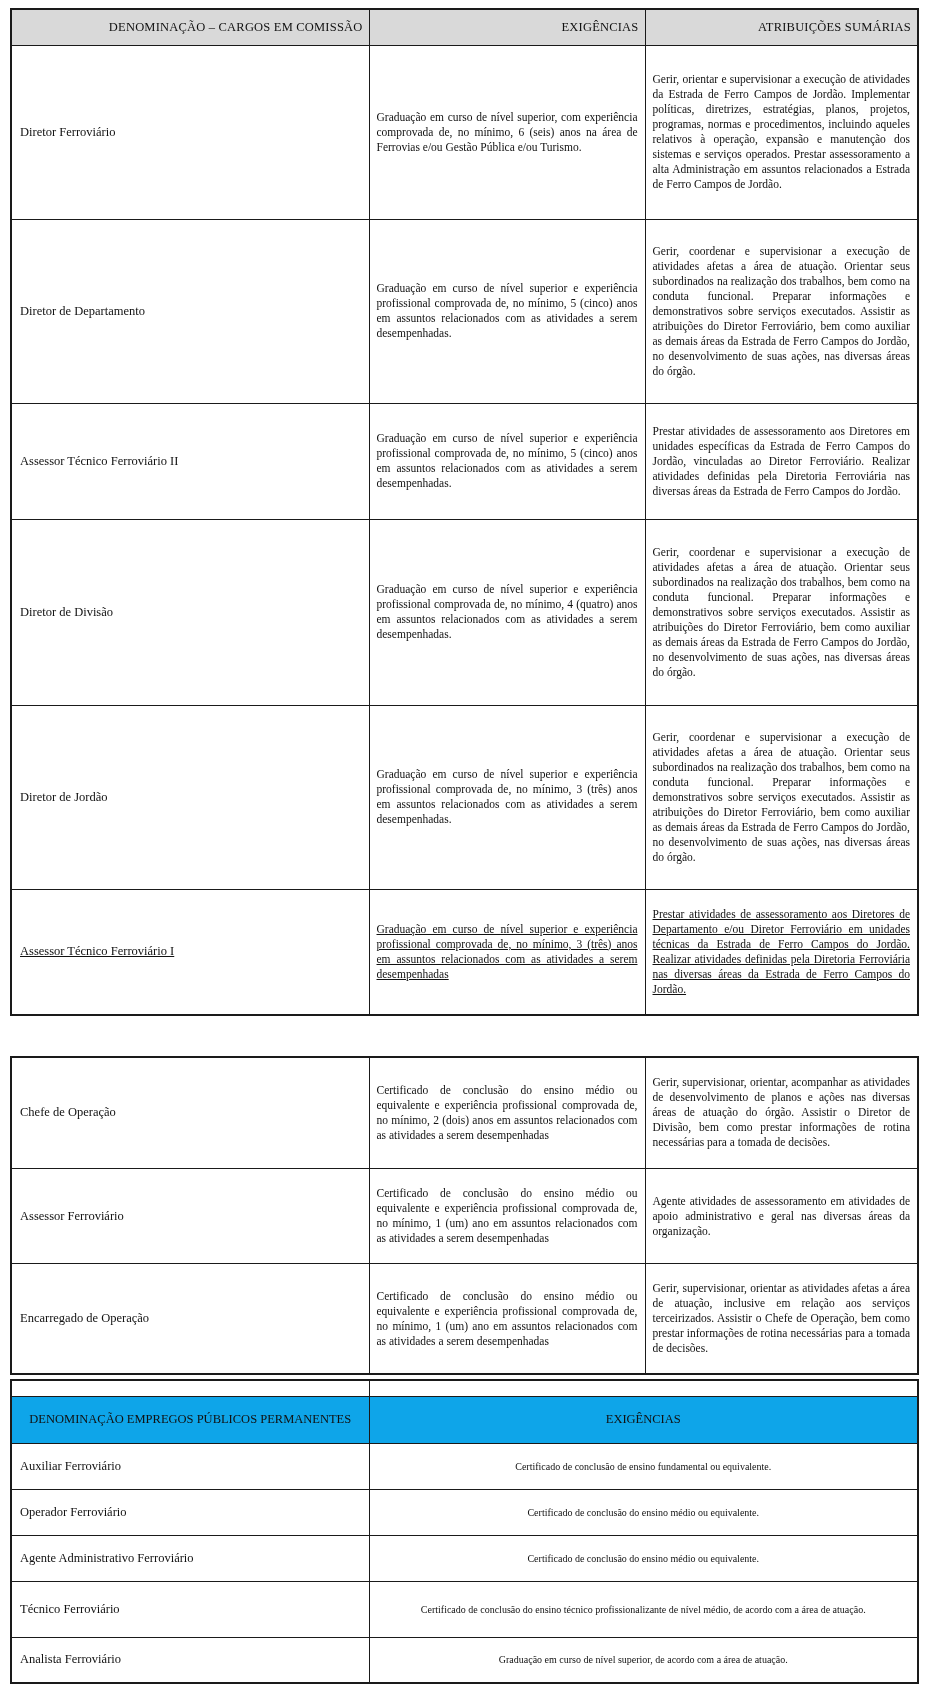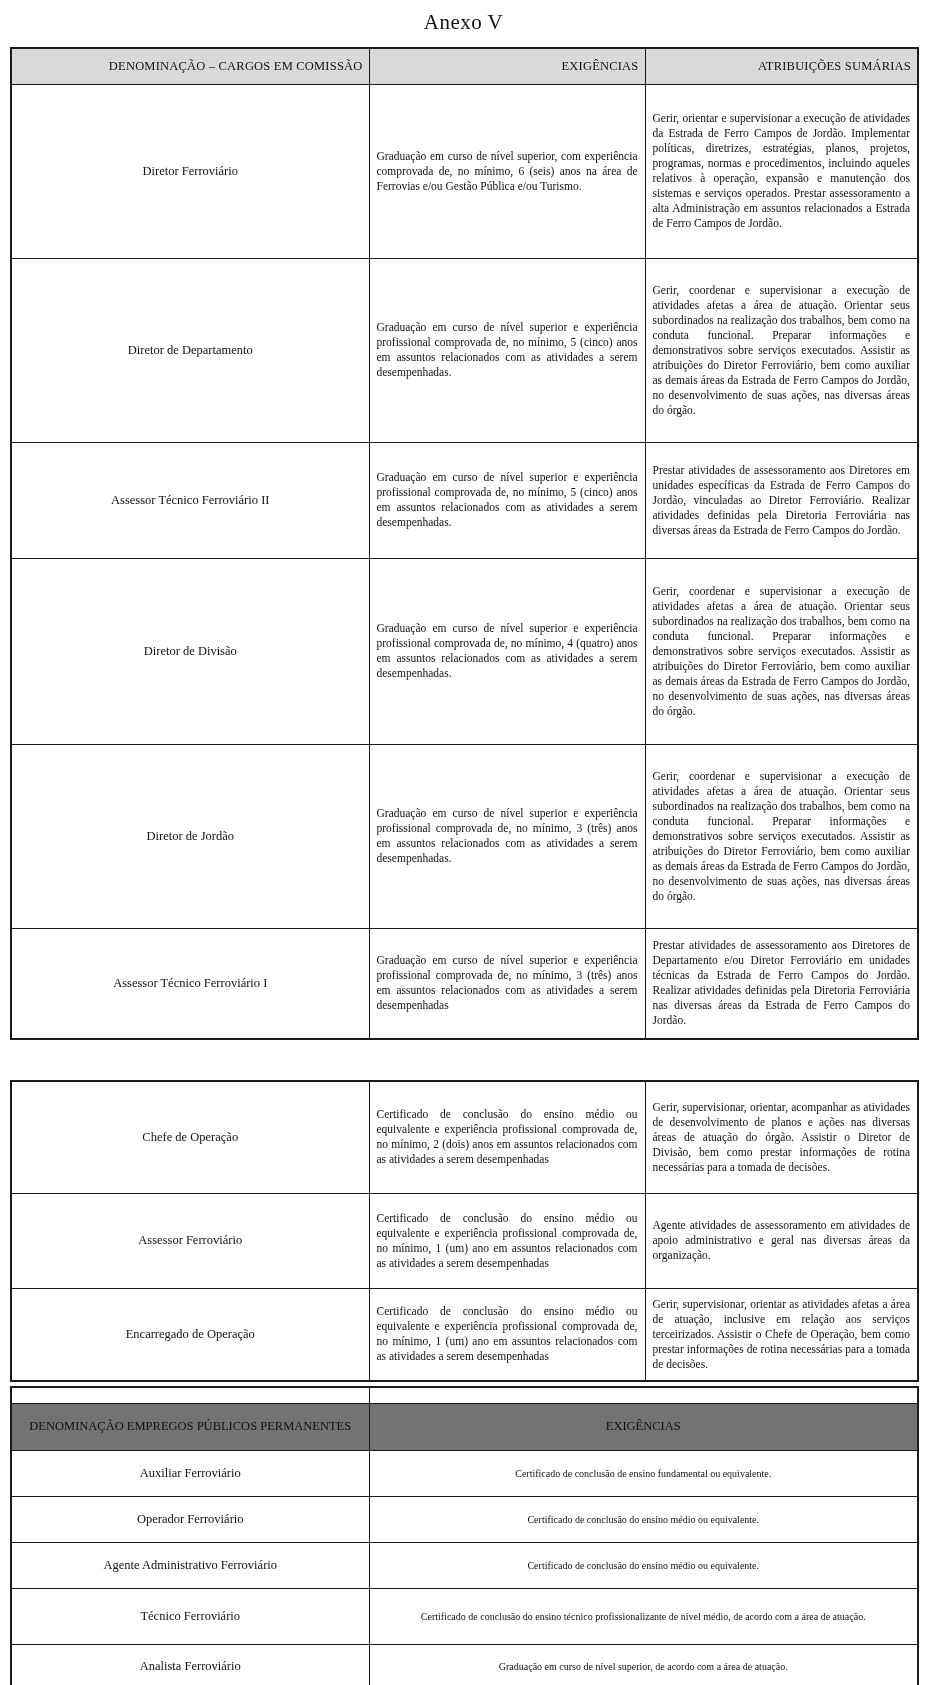--- a/index.html
+++ b/index.html
@@ -39,67 +39,65 @@
   tr.hdr-gray th {
     background: #d9d9d9;
     font-size: 12.5px;
     text-align: right;
     height: 36px;
     padding: 2px 6px;
     letter-spacing: 0.2px;
   }
   
   tr.hdr-plain th {
-    background: #737373;
+    background: #0ea5e9;
     font-size: 12.5px;
     text-align: center;
     height: 47px;
     padding: 2px 6px;
   }
   td.cargo {
-    text-align: center;
     font-size: 12.5px;
     padding: 2px 8px;
   }
   td.texto {
     text-align: justify;
     font-size: 11.5px;
     line-height: 15px;
-    padding: 3px 7px;
+    padding: 17px 7px;
   }
   td.texto-center {
     text-align: center;
     font-size: 10px;
     line-height: 19px;
     padding: 3px 10px;
   }
   
   .t1r1 td { height: 174px; }
   .t1r2 td { height: 184px; }
   .t1r3 td { height: 116px; }
   .t1r4 td { height: 186px; }
   .t1r5 td { height: 184px; }
-  .t1r6 td { height: 111px; }
+  .t1r6 td { height: 111px; text-decoration: underline; }
   
   .t2r1 td { height: 112px; }
   .t2r2 td { height: 95px; }
   .t2r3 td { height: 93px; }
   
   .t3spacer td { height: 16px; padding: 0; }
   .t3row td { height: 46px; }
   .t3row-tall td { height: 56px; }
   .gap-lg { height: 40px; }
   .gap-sm { height: 4px; }
 </style>
 </head>
 <body>
 
 <div class="page">
 
-  <h1 class="doc-title">Anexo V</h1>
 
   <table class="grid">
     <colgroup>
         <col style="width:358px">
         <col style="width:276px">
         <col style="width:273px">
       </colgroup>
     <tbody>
         <tr class="hdr-gray">
       <th>DENOMINAÇÃO – CARGOS EM COMISSÃO</th>

